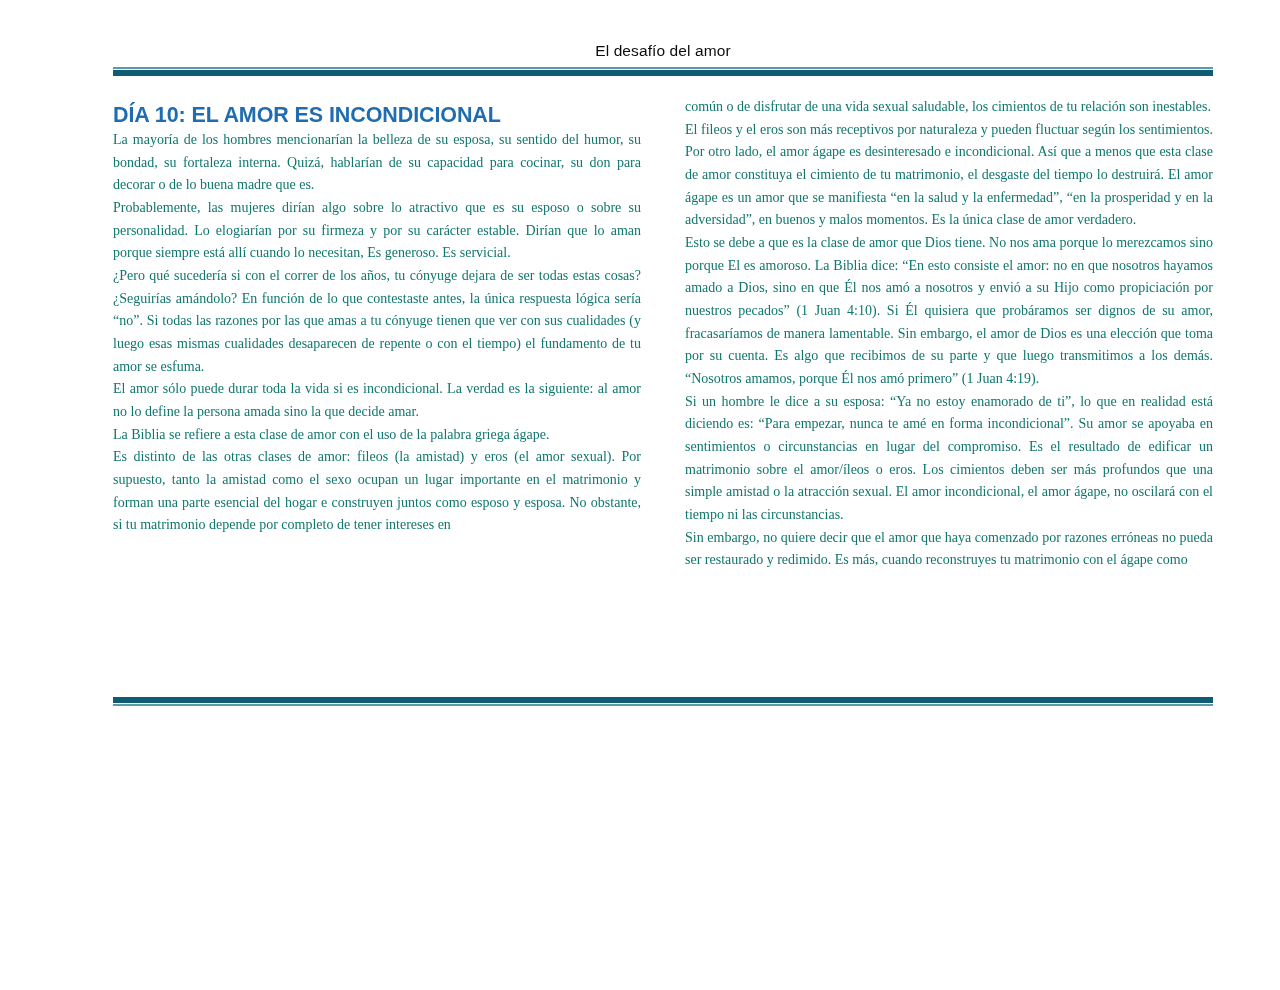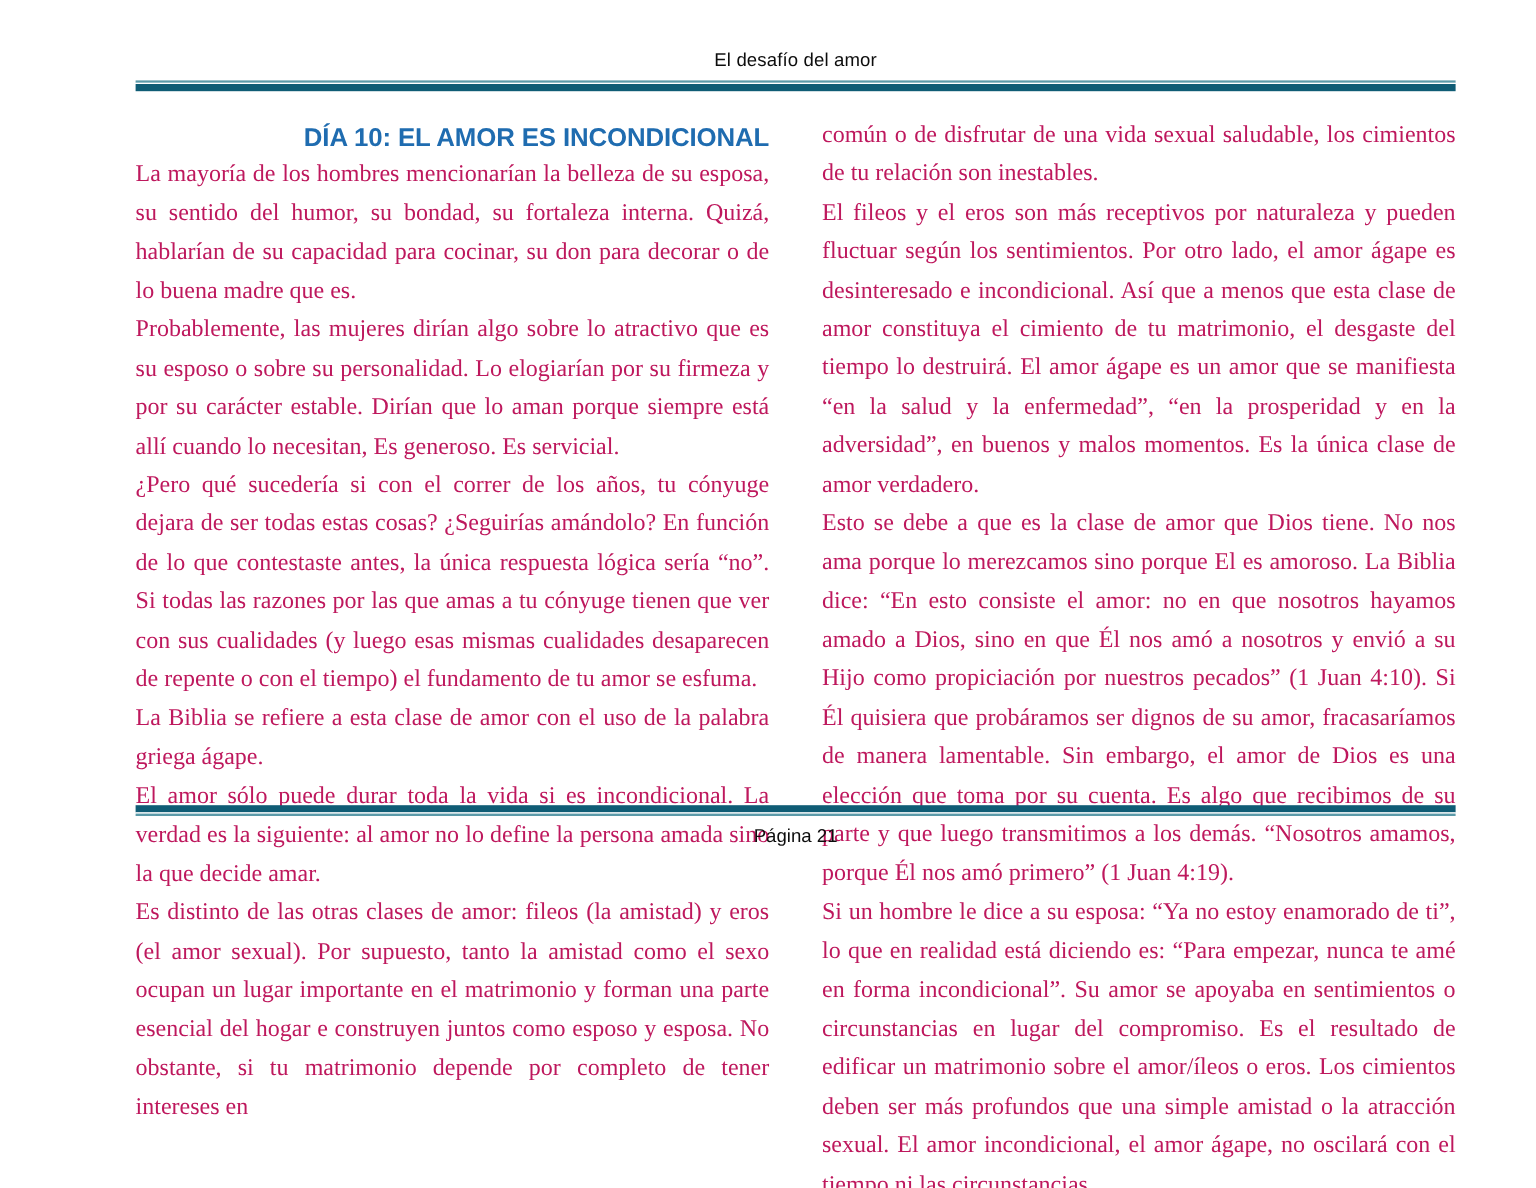--- a/index.html
+++ b/index.html
@@ -93,40 +93,40 @@
   .column {
     width: 528px;
     flex: 0 0 528px;
   }
 
   .chapter-title {
     font-family: "Liberation Sans", sans-serif;
     font-weight: bold;
     font-size: 21.5px;
     color: #1f6cb0;
-    text-align: right;
+    text-align: left;
     line-height: 1.25;
     margin: 6px 0 0 0;
     letter-spacing: -0.1px;
   }
 
   .epigraph {
     font-family: "Liberation Serif", serif;
     font-style: italic;
     font-size: 18.5px;
     color: #1a1a1a;
     text-align: center;
     line-height: 1.62;
     margin: 34px 12px 0 12px;
   }
 
   .para {
     font-family: "Liberation Serif", serif;
-    font-size: 20px;
-    color: #be185d;
+    font-size: 14px;
+    color: #0f766e;
     text-align: justify;
     text-justify: inter-word;
     line-height: 1.62;
     margin: 0;
     hyphens: none;
   }
   .left-col .para.first {
     margin-top: 30px;
   }
   .right-col .para.first {
@@ -149,37 +149,36 @@
 
   <div class="content">
 
     <div class="column left-col">
       <h1 class="chapter-title">DÍA 10: EL AMOR ES INCONDICIONAL</h1>
 
 
       <p class="para">La mayoría de los hombres mencionarían la belleza de su esposa, su sentido del humor, su bondad, su fortaleza interna. Quizá, hablarían de su capacidad para cocinar, su don para decorar o de lo buena madre que es.</p>
       <p class="para">Probablemente, las mujeres dirían algo sobre lo atractivo que es su esposo o sobre su personalidad. Lo elogiarían por su firmeza y por su carácter estable. Dirían que lo aman porque siempre está allí cuando lo necesitan, Es generoso. Es servicial.</p>
       <p class="para">¿Pero qué sucedería si con el correr de los años, tu cónyuge dejara de ser todas estas cosas? ¿Seguirías amándolo? En función de lo que contestaste antes, la única respuesta lógica sería “no”. Si todas las razones por las que amas a tu cónyuge tienen que ver con sus cualidades (y luego esas mismas cualidades desaparecen de repente o con el tiempo) el fundamento de tu amor se esfuma.</p>
+      <p class="para">El amor sólo puede durar toda la vida si es incondicional. La verdad es la siguiente: al amor no lo define la persona amada sino la que decide amar.</p>
       <p class="para">La Biblia se refiere a esta clase de amor con el uso de la palabra griega ágape.</p>
-      <p class="para">El amor sólo puede durar toda la vida si es incondicional. La verdad es la siguiente: al amor no lo define la persona amada sino la que decide amar.</p>
       <p class="para">Es distinto de las otras clases de amor: fileos (la amistad) y eros (el amor sexual). Por supuesto, tanto la amistad como el sexo ocupan un lugar importante en el matrimonio y forman una parte esencial del hogar e construyen juntos como esposo y esposa. No obstante, si tu matrimonio depende por completo de tener intereses en</p>
     </div>
 
     <div class="column right-col">
       <p class="para first">común o de disfrutar de una vida sexual saludable, los cimientos de tu relación son inestables.</p>
       <p class="para">El fileos y el eros son más receptivos por naturaleza y pueden fluctuar según los sentimientos. Por otro lado, el amor ágape es desinteresado e incondicional. Así que a menos que esta clase de amor constituya el cimiento de tu matrimonio, el desgaste del tiempo lo destruirá. El amor ágape es un amor que se manifiesta “en la salud y la enfermedad”, “en la prosperidad y en la adversidad”, en buenos y malos momentos. Es la única clase de amor verdadero.</p>
       <p class="para">Esto se debe a que es la clase de amor que Dios tiene. No nos ama porque lo merezcamos sino porque El es amoroso. La Biblia dice: “En esto consiste el amor: no en que nosotros hayamos amado a Dios, sino en que Él nos amó a nosotros y envió a su Hijo como propiciación por nuestros pecados” (1 Juan 4:10). Si Él quisiera que probáramos ser dignos de su amor, fracasaríamos de manera lamentable. Sin embargo, el amor de Dios es una elección que toma por su cuenta. Es algo que recibimos de su parte y que luego transmitimos a los demás. “Nosotros amamos, porque Él nos amó primero” (1 Juan 4:19).</p>
       <p class="para">Si un hombre le dice a su esposa: “Ya no estoy enamorado de ti”, lo que en realidad está diciendo es: “Para empezar, nunca te amé en forma incondicional”. Su amor se apoyaba en sentimientos o circunstancias en lugar del compromiso. Es el resultado de edificar un matrimonio sobre el amor/íleos o eros. Los cimientos deben ser más profundos que una simple amistad o la atracción sexual. El amor incondicional, el amor ágape, no oscilará con el tiempo ni las circunstancias.</p>
       <p class="para">Sin embargo, no quiere decir que el amor que haya comenzado por razones erróneas no pueda ser restaurado y redimido. Es más, cuando reconstruyes tu matrimonio con el ágape como</p>
     </div>
 
   </div>
 
   <div class="page-footer">
     <div class="footer-rule">
       <div class="rule-thick"></div>
       <div class="rule-gap"></div>
       <div class="rule-thin"></div>
     </div>
-    <div class="page-footer-text">Página 21</div>
   </div>
 
 </div>
 
 </body></html>

